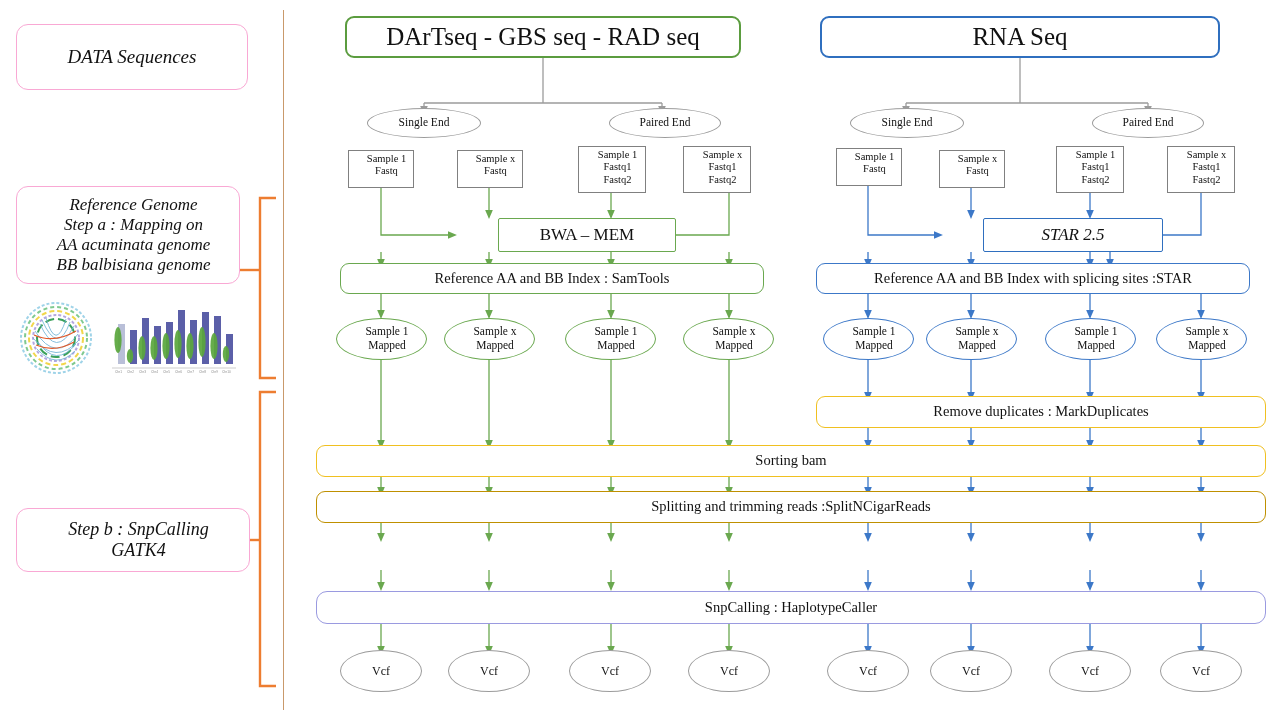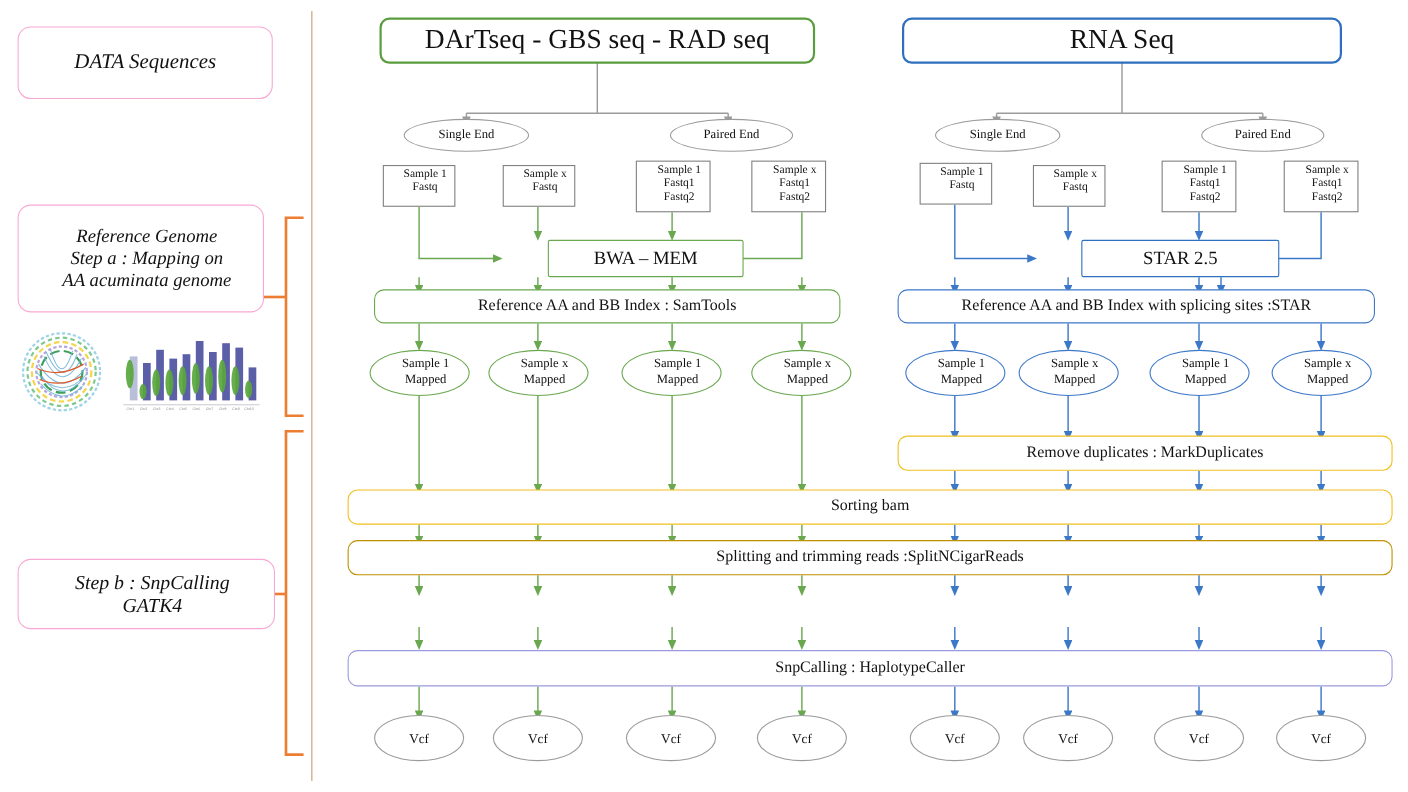--- a/index.html
+++ b/index.html
@@ -76,21 +76,21 @@
 
   
   .aligner {
     border-radius: 2px;
     border-width: 1.6px;
     border-style: solid;
     font-size: 17px;
     margin-left: 40px;
   }
   .aligner-green { border-color: #6aa84f; }
-  .aligner-blue  { border-color: #2f6fbf; }
+  .aligner-blue  { border-color: #2f6fbf; font-style: italic; }
 
   
   .index-bar {
     border-radius: 9px;
     border-width: 1.4px;
     border-style: solid;
     font-size: 14.5px;
   }
   .index-green { border-color: #6aa84f; }
   .index-blue  { border-color: #3c78c8; }
@@ -252,20 +252,21 @@
 
   <div class="node legend-box" style="left:16px; top:24px; width:232px; height:66px;">
     <span>DATA Sequences</span>
   </div>
 
   <div class="node legend-box" style="left:16px; top:186px; width:224px; height:98px; font-size:17px;">
     <span class="lines">
       <span>Reference Genome</span>
       <span>Step a : Mapping on</span>
       <span>AA acuminata genome</span>
+      <span>BB balbisiana genome</span>
     </span>
   </div>
 
   <div class="node legend-box" style="left:16px; top:508px; width:234px; height:64px; font-size:18px;">
     <span class="lines">
       <span>Step b : SnpCalling</span>
       <span>GATK4</span>
     </span>
   </div>
 
@@ -484,21 +485,21 @@
 
   <div class="node process-bar bar-gold" style="left:316px; top:445px; width:950px; height:32px;">
     <span>Sorting  bam</span>
   </div>
 
   <div class="node process-bar bar-gold2" style="left:316px; top:491px; width:950px; height:32px;">
     <span>Splitting  and trimming  reads :SplitNCigarReads</span>
   </div>
 
 
-  <div class="node process-bar bar-purple" style="left:316px; top:591px; width:950px; height:33px;">
+  <div class="node process-bar bar-purple" style="left:316px; top:591px; width:950px; height:33px;border-radius:11px;">
     <span>SnpCalling  :  HaplotypeCaller</span>
   </div>
 
   <div class="node ellipse" style="left:340px; top:650px; width:82px; height:42px; font-size:12px;">
     <span>Vcf</span>
   </div>
   <div class="node ellipse" style="left:448px; top:650px; width:82px; height:42px; font-size:12px;">
     <span>Vcf</span>
   </div>
   <div class="node ellipse" style="left:569px; top:650px; width:82px; height:42px; font-size:12px;">

